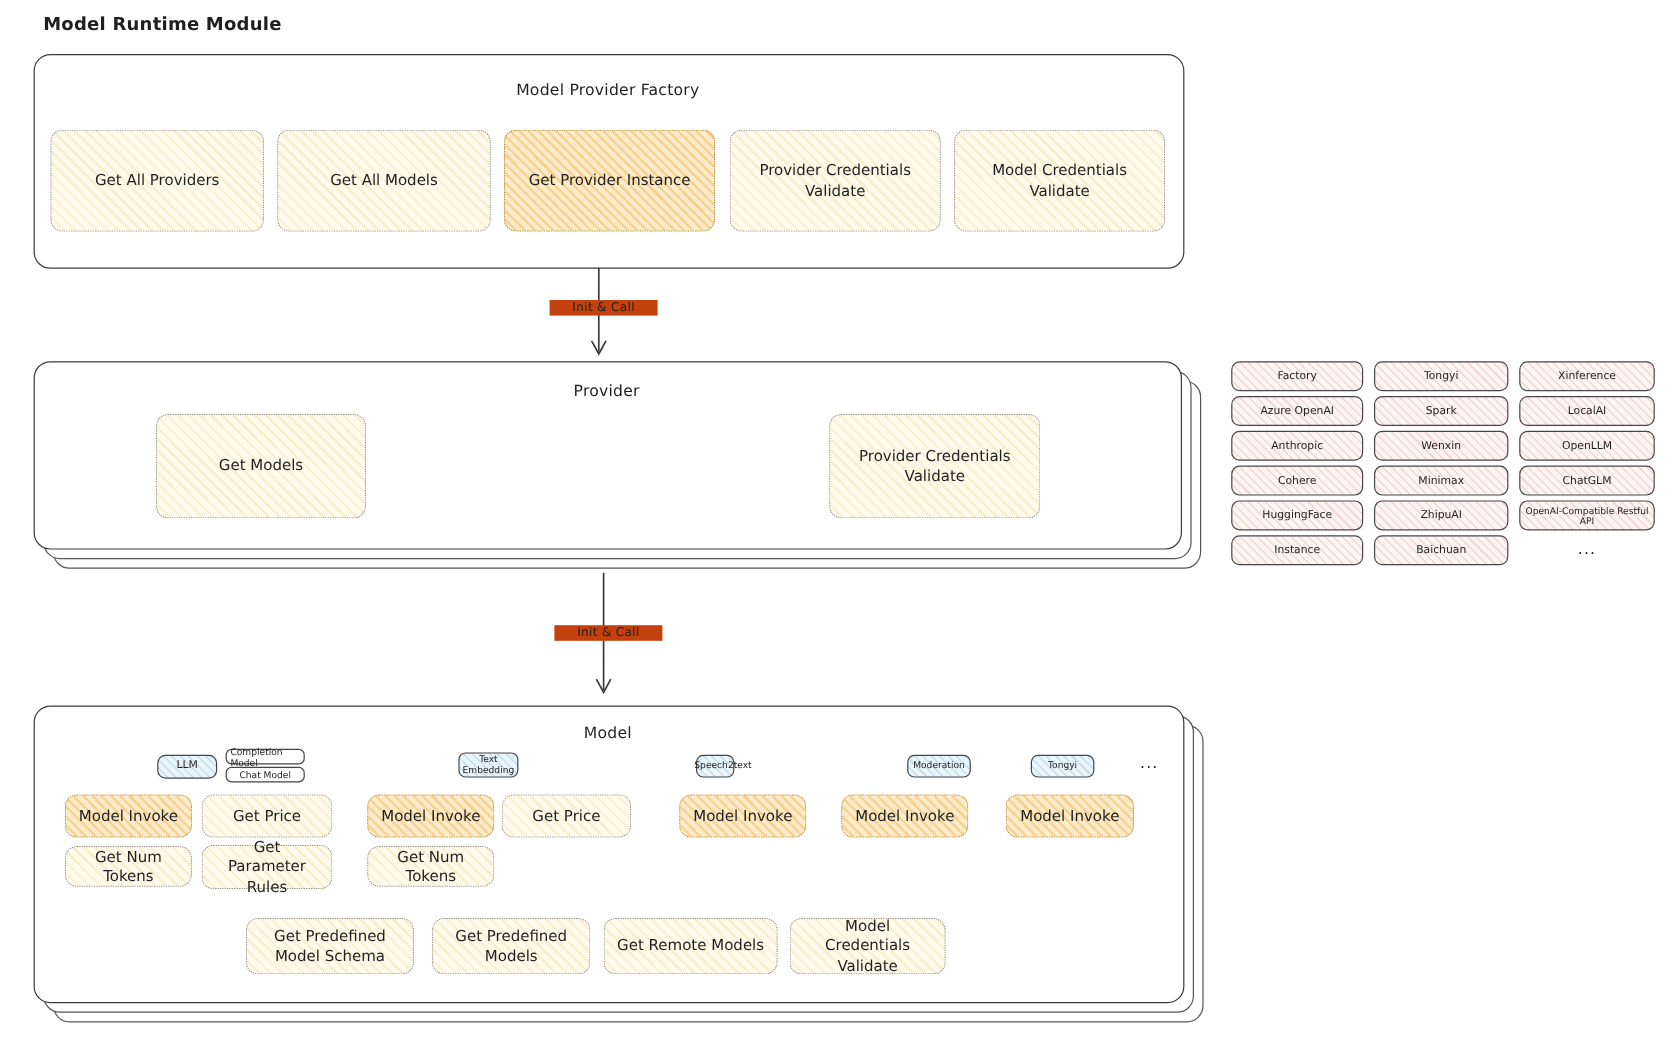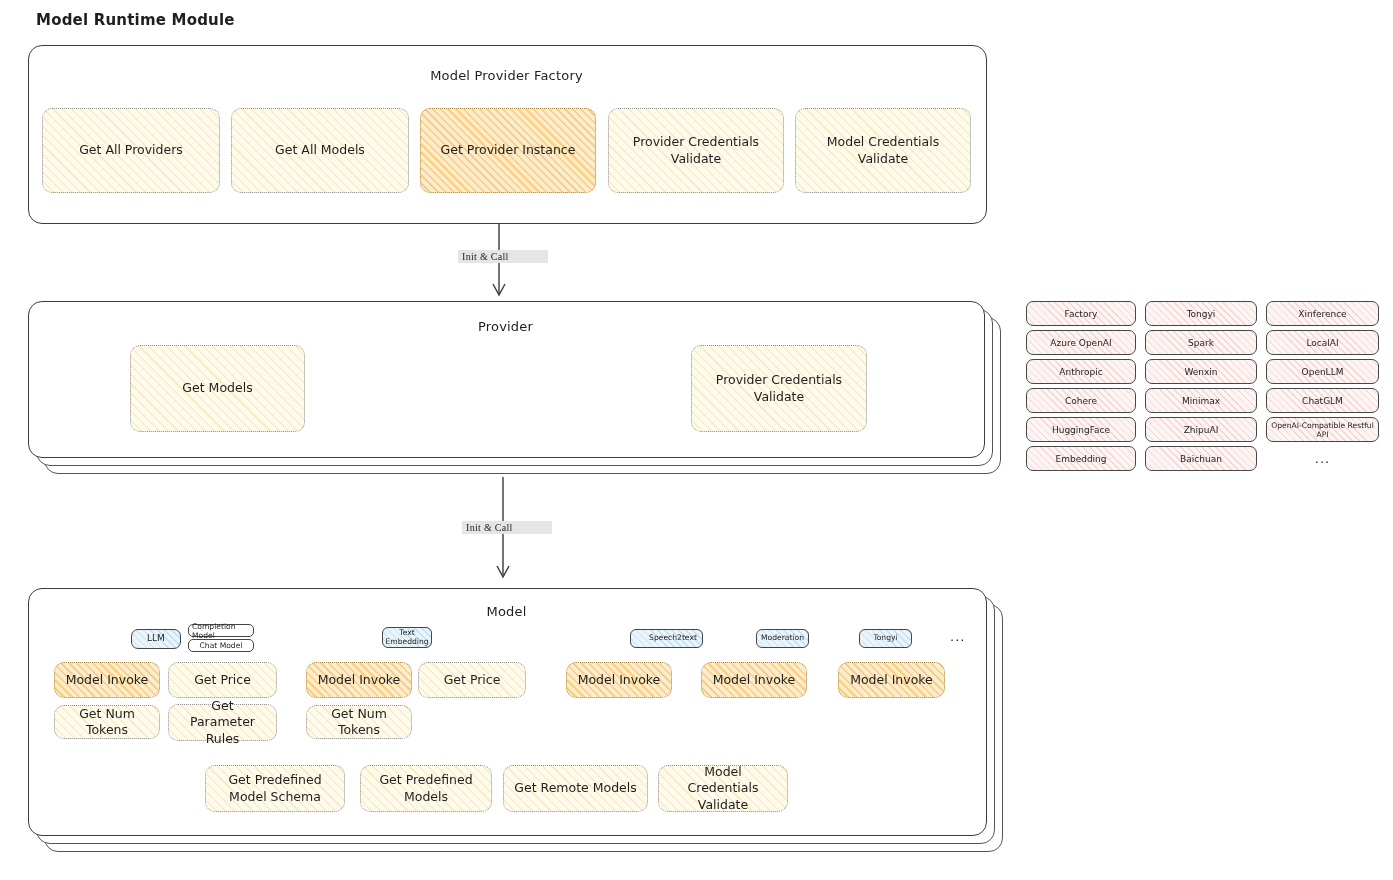--- a/index.html
+++ b/index.html
@@ -62,22 +62,22 @@
   }
   .tab.small{font-size:7.6px;border-radius:6px;}
   .minitab{
     position:absolute;display:flex;align-items:center;justify-content:center;
     background:#fff;border:1.2px solid #454545;border-radius:5px;
     font-size:7.6px;box-sizing:border-box;padding:0 3px;
   }
   .ellipsis{position:absolute;font-size:13px;letter-spacing:1px;}
   
   .arrow-label{
-    position:absolute;text-align:left;background:#e5e5e5;font-size:10px;
-    padding:1px 4px;letter-spacing:.3px;font-family:Liberation Serif, serif;
+    position:absolute;text-align:center;background:#c2410c;font-size:10px;
+    padding:1px 4px;letter-spacing:.3px;
   }
   svg{display:block;}
 </style>
 </head>
 <body>
 
 <div class="canvas">
 
   <div class="abs page-title" style="left:36px;top:11px;">Model Runtime Module</div>
 
@@ -113,41 +113,41 @@
     <div class="pill pinkbg">LocalAI</div>
     <div class="pill pinkbg">Anthropic</div>
     <div class="pill pinkbg">Wenxin</div>
     <div class="pill pinkbg">OpenLLM</div>
     <div class="pill pinkbg">Cohere</div>
     <div class="pill pinkbg">Minimax</div>
     <div class="pill pinkbg">ChatGLM</div>
     <div class="pill pinkbg">HuggingFace</div>
     <div class="pill pinkbg">ZhipuAI</div>
     <div class="pill pinkbg tiny">OpenAI-Compatible Restful API</div>
-    <div class="pill pinkbg">Embedding</div>
+    <div class="pill pinkbg">Instance</div>
     <div class="pill pinkbg">Baichuan</div>
     <div class="grid-more">...</div>
   </div>
 
   <svg class="abs" style="left:492px;top:477px;" width="22" height="102">
     <line x1="11" y1="0" x2="11" y2="98" stroke="#3a3a3a" stroke-width="1.4"></line>
     <polyline points="5,89 11,100 17,89" fill="none" stroke="#3a3a3a" stroke-width="1.4"></polyline>
   </svg>
   <div class="arrow-label" style="left:462px;top:521px;width:82px;">Init &amp; Call</div>
 
   <div class="stack-layer" style="left:44px;top:604px;width:957px;height:246px;"></div>
   <div class="stack-layer" style="left:36px;top:596px;width:957px;height:246px;"></div>
   <div class="panel" style="left:28px;top:588px;width:957px;height:246px;"></div>
   <div class="panel-title" style="left:28px;top:604px;width:957px;">Model</div>
 
   <div class="tab bluebg" style="left:131px;top:629px;width:50px;height:20px;">LLM</div>
   <div class="minitab" style="left:188px;top:624px;width:66px;height:13px;">Completion Model</div>
   <div class="minitab" style="left:188px;top:639px;width:66px;height:13px;">Chat Model</div>
   <div class="tab bluebg small" style="left:382px;top:627px;width:50px;height:21px;text-align:center;">Text Embedding</div>
-  <div class="tab bluebg small" style="left:630px;top:629px;width:73px;height:19px;padding-left:16px;">Speech2text</div>
+  <div class="tab bluebg small" style="left:580px;top:629px;width:32px;height:19px;padding-left:16px;">Speech2text</div>
   <div class="tab bluebg small" style="left:756px;top:629px;width:53px;height:19px;">Moderation</div>
   <div class="tab bluebg small" style="left:859px;top:629px;width:53px;height:19px;">Tongyi</div>
   <div class="ellipsis" style="left:950px;top:629px;">...</div>
 
   <div class="fn orange-hl hl" style="left:54px;top:662px;width:106px;height:36px;">Model Invoke</div>
   <div class="fn cream" style="left:168px;top:662px;width:109px;height:36px;">Get Price</div>
   <div class="fn orange-hl hl" style="left:306px;top:662px;width:106px;height:36px;">Model Invoke</div>
   <div class="fn cream" style="left:418px;top:662px;width:108px;height:36px;">Get Price</div>
   <div class="fn orange-hl hl" style="left:566px;top:662px;width:106px;height:36px;">Model Invoke</div>
   <div class="fn orange-hl hl" style="left:701px;top:662px;width:106px;height:36px;">Model Invoke</div>

